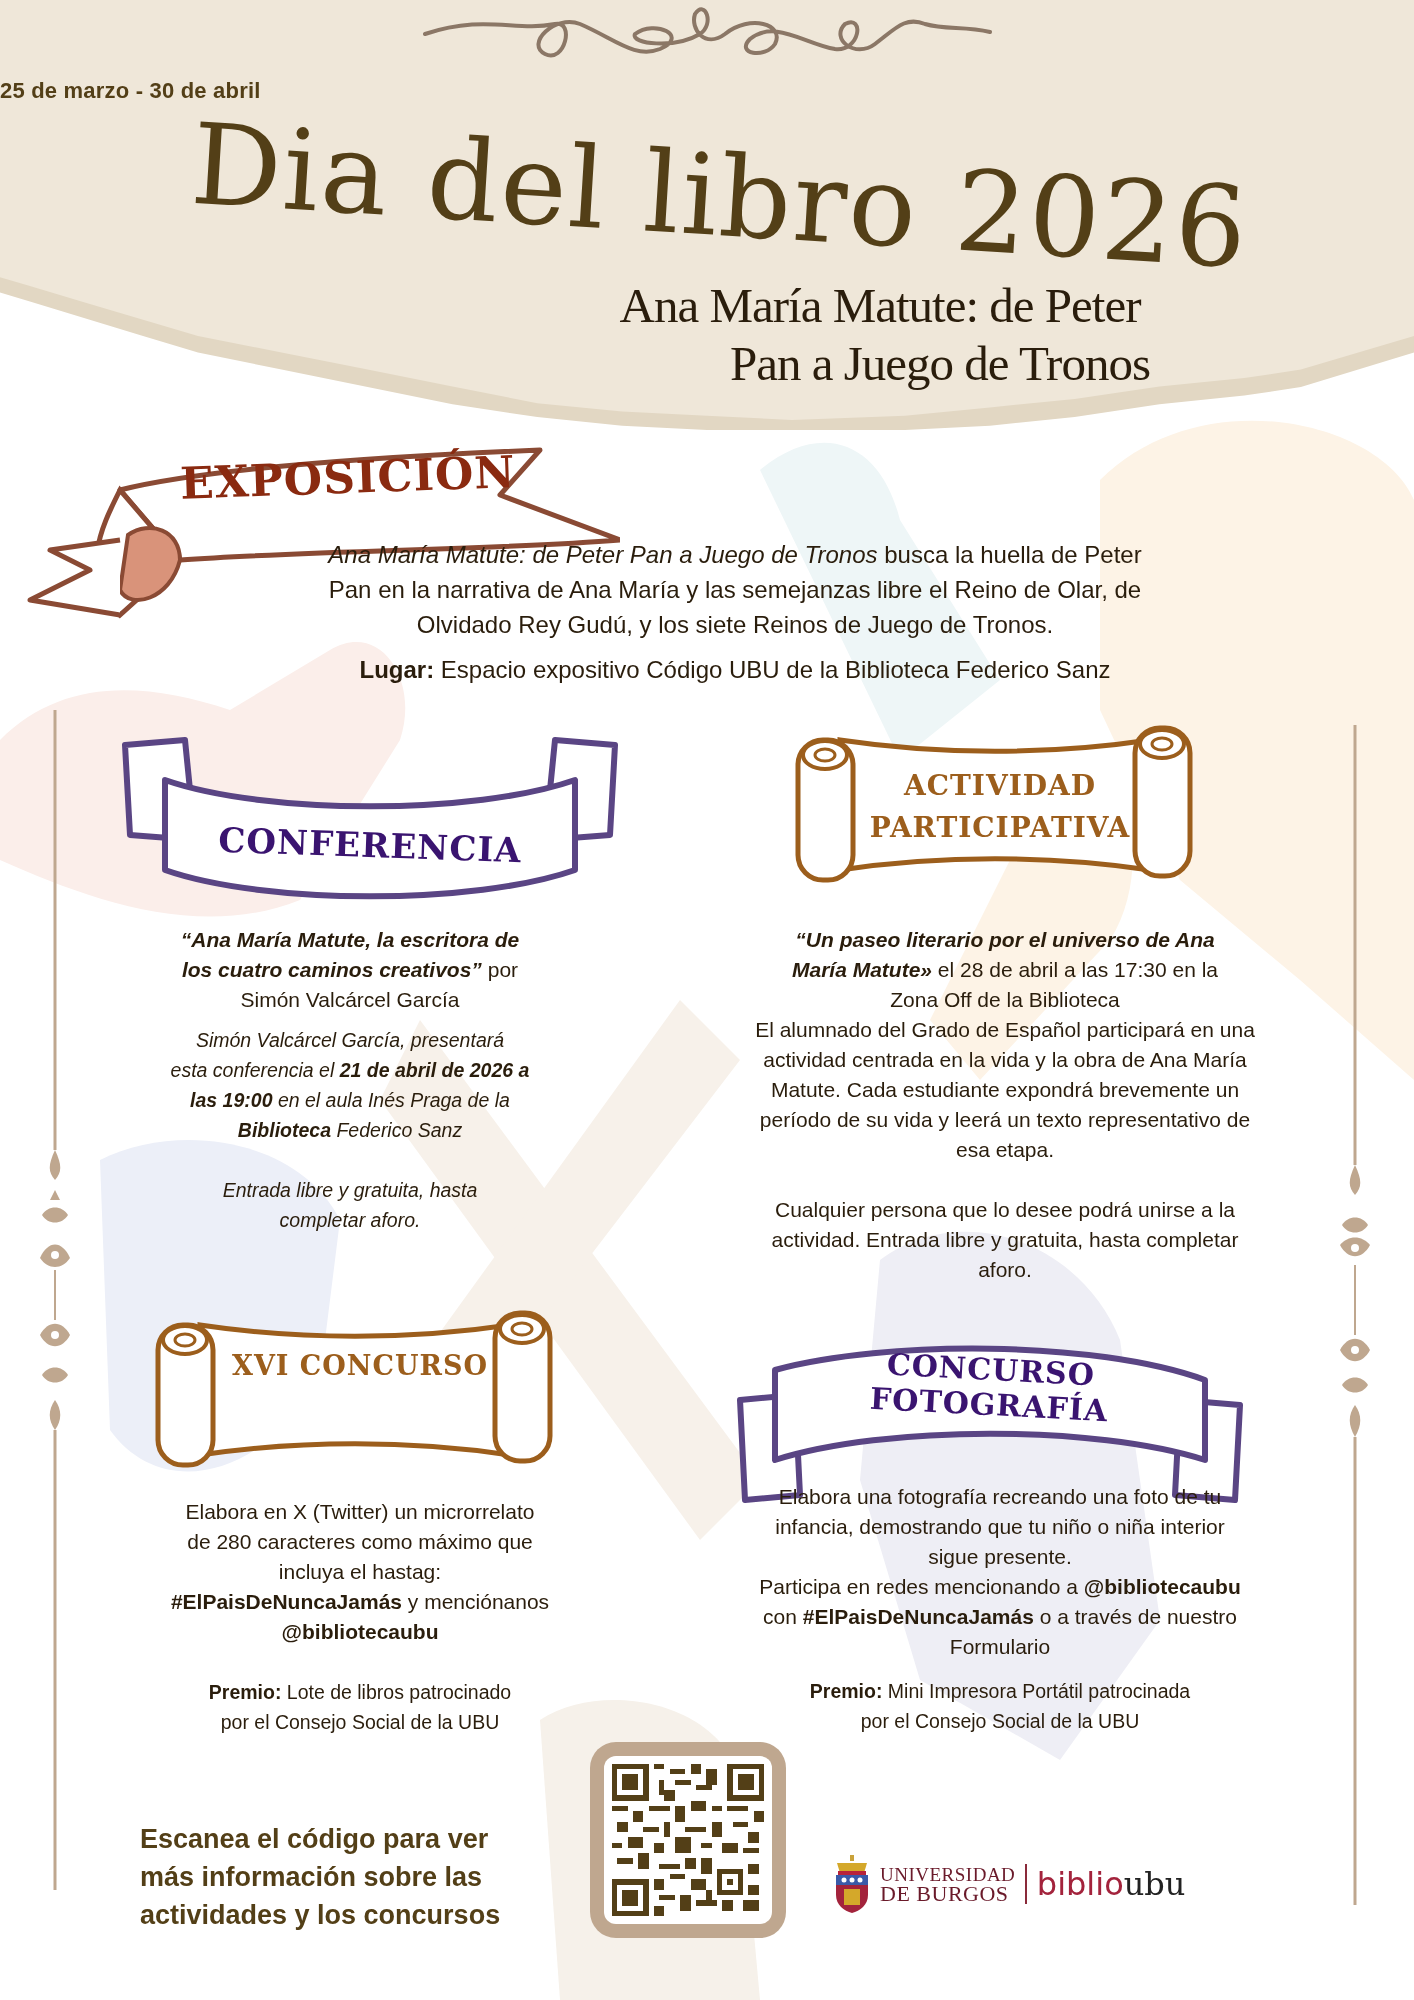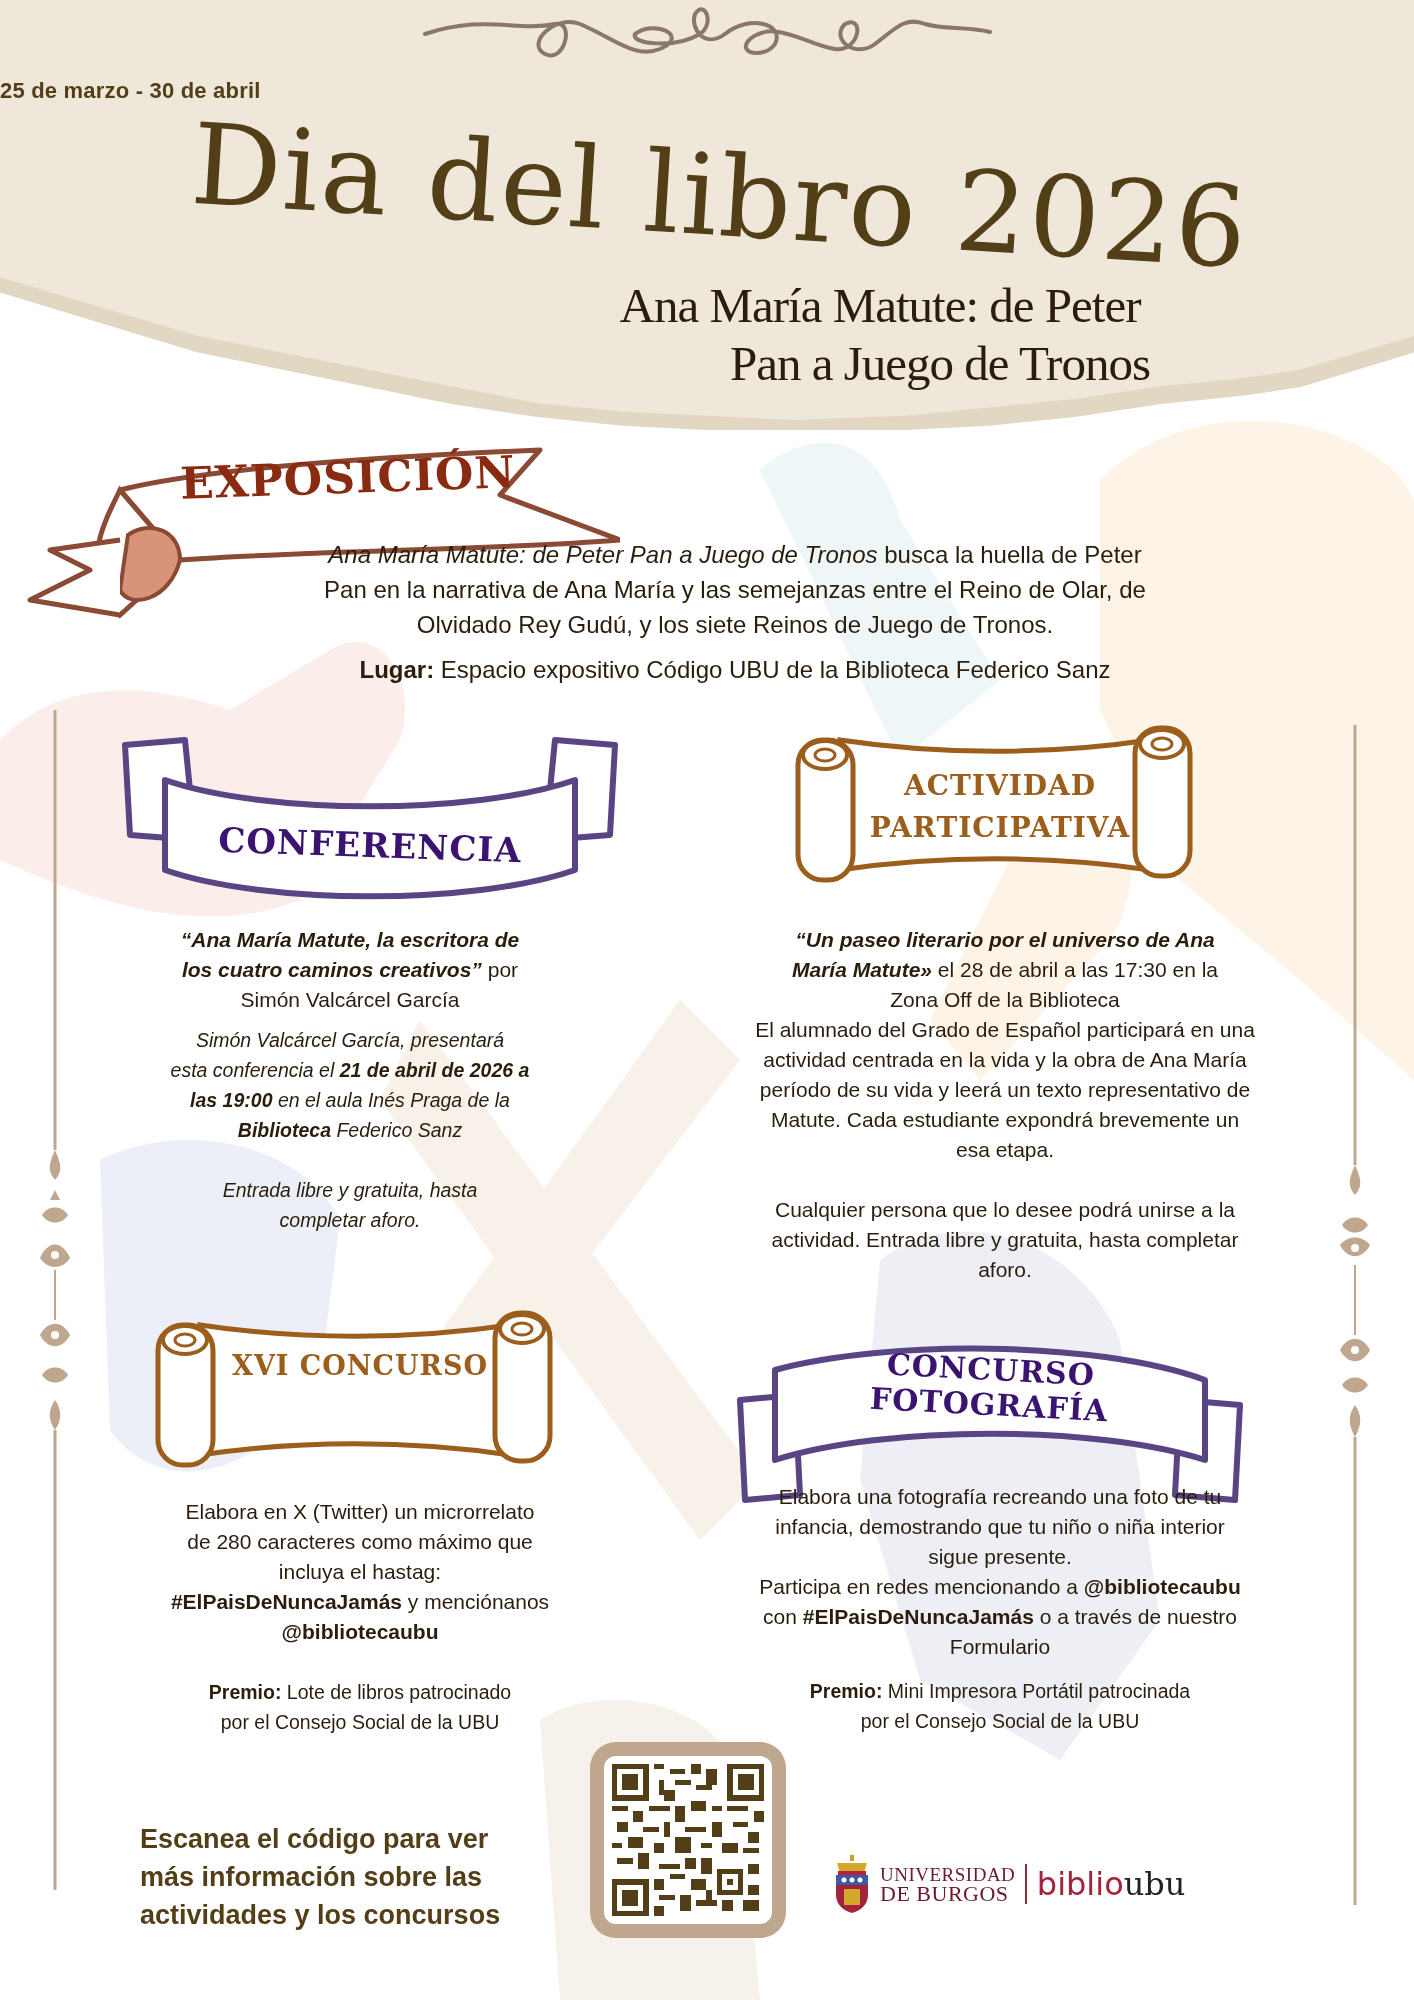--- a/index.html
+++ b/index.html
@@ -120,21 +120,21 @@
   <svg class="banner-svg" style="left:20px;top:440px" width="600" height="180" viewBox="0 0 600 180">
     <path d="M100 50 C 200 25, 400 15, 520 10 L 480 55 L 600 100 C 480 110, 300 110, 160 120 Z" fill="#fff" stroke="#8a4a34" stroke-width="5" stroke-linejoin="round"></path>
     <path d="M100 50 C 80 90, 60 130, 100 175 L 150 130 C 140 100, 150 80, 160 120 Z" fill="#fff" stroke="#8a4a34" stroke-width="5"></path>
     <path d="M108 95 C 130 80, 160 90, 160 120 C 150 160, 110 170, 100 150 Z" fill="#d9937a" stroke="#8a4a34" stroke-width="4"></path>
     <path d="M100 175 L 10 160 L 70 130 L 30 110 L 100 100" fill="#fff" stroke="#8a4a34" stroke-width="5" stroke-linejoin="round"></path>
   </svg>
   <div class="banner-text" style="left:180px;top:452px;width:330px;font-size:44px;color:#8a2a10;transform:rotate(-2deg)">EXPOSICIÓN</div>
 
   <div class="para expo-para" style="left:200px;top:537px;width:1070px">
     <div><i>Ana María Matute: de Peter Pan a Juego de Tronos</i><span> busca la huella de Peter</span></div>
-    <div>Pan en la narrativa de Ana María y las semejanzas entre el Reino de Olar, de</div>
+    <div>Pan en la narrativa de Ana María y las semejanzas libre el Reino de Olar, de</div>
     <div>Olvidado Rey Gudú, y los siete Reinos de Juego de Tronos.</div>
     <div style="margin-top:10px"><b>Lugar:</b><span> Espacio expositivo Código UBU de la Biblioteca Federico Sanz</span></div>
   </div>
 
   <svg class="side-rule" style="left:40px;top:710px" width="30" height="1270" viewBox="0 0 30 1270">
     <line x1="15" y1="0" x2="15" y2="440" stroke="#bfa78f" stroke-width="3"></line>
     <path d="M15 440 C 8 455, 8 462, 15 470 C 22 462, 22 455, 15 440 Z" fill="#bfa78f"></path>
     <path d="M2 505 C 8 495, 22 495, 28 505 C 22 515, 8 515, 2 505 Z M15 480 L 20 490 L 10 490 Z" fill="#bfa78f"></path>
     <path d="M0 548 C 8 530, 22 530, 30 548 C 22 560, 8 560, 0 548 Z" fill="#bfa78f"></path>
     <circle cx="15" cy="545" r="4" fill="#fff"></circle>
@@ -193,22 +193,22 @@
     <div>ACTIVIDAD</div>
     <div>PARTICIPATIVA</div>
   </div>
 
   <div class="para" style="left:700px;top:925px;width:610px">
     <div><b><i>“Un paseo literario por el universo de Ana</i></b></div>
     <div><b><i>María Matute»</i></b><span> el 28 de abril a las 17:30 en la</span></div>
     <div>Zona Off de la Biblioteca</div>
     <div>El alumnado del Grado de Español participará en una</div>
     <div>actividad centrada en la vida y la obra de Ana María</div>
+    <div>Matute. Cada estudiante expondrá brevemente un</div>
     <div>período de su vida y leerá un texto representativo de</div>
-    <div>Matute. Cada estudiante expondrá brevemente un</div>
     <div>esa etapa.</div>
     <div style="margin-top:30px">Cualquier persona que lo desee podrá unirse a la</div>
     <div>actividad. Entrada libre y gratuita, hasta completar</div>
     <div>aforo.</div>
   </div>
 
   <svg class="banner-svg" style="left:150px;top:1305px" width="410" height="170" viewBox="0 0 410 170">
     <path d="M50 20 C 150 35, 260 35, 360 20 L 360 150 C 260 135, 150 135, 50 150 Z" fill="#fff" stroke="#9c5e1c" stroke-width="5"></path>
     <rect x="8" y="20" width="55" height="140" rx="25" fill="#fff" stroke="#9c5e1c" stroke-width="5"></rect>
     <ellipse cx="35" cy="35" rx="22" ry="14" fill="#fff" stroke="#9c5e1c" stroke-width="4"></ellipse>

